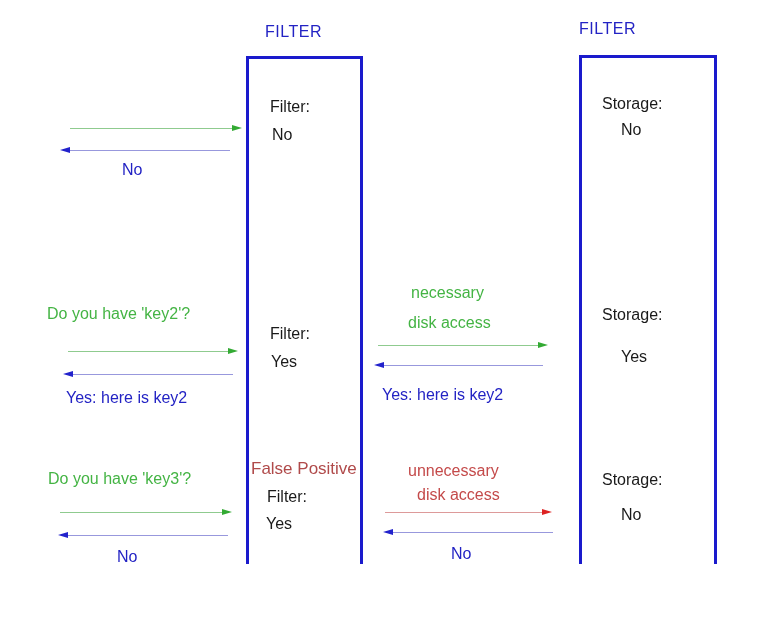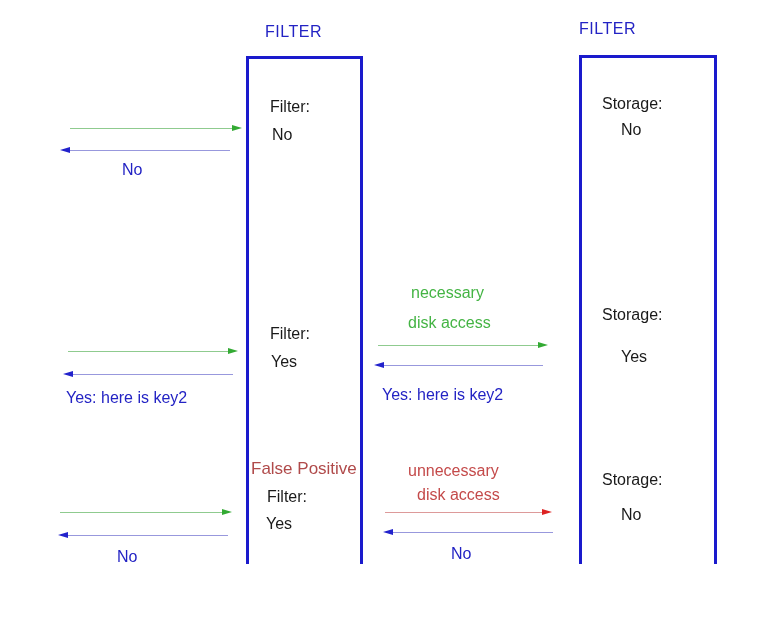--- a/index.html
+++ b/index.html
@@ -63,30 +63,32 @@
   <div class="arrow right a-green" style="left:70px;top:125px;width:172px">
       <i class="line"></i>
       <i class="head"></i>
     </div>
   <div class="arrow left a-blue" style="left:60px;top:147px;width:170px">
       <i class="line"></i>
       <i class="head"></i>
     </div>
   <div class="t blue" style="left:122px;top:161px">No</div>
 
+  <div class="t green" style="left:47px;top:305px">Do you have 'key2'?</div>
   <div class="arrow right a-green" style="left:68px;top:348px;width:170px">
       <i class="line"></i>
       <i class="head"></i>
     </div>
   <div class="arrow left a-blue" style="left:63px;top:371px;width:170px">
       <i class="line"></i>
       <i class="head"></i>
     </div>
   <div class="t blue" style="left:66px;top:389px">Yes: here is key2</div>
 
+  <div class="t green" style="left:48px;top:470px">Do you have 'key3'?</div>
   <div class="arrow right a-green" style="left:60px;top:509px;width:172px">
       <i class="line"></i>
       <i class="head"></i>
     </div>
   <div class="arrow left a-blue" style="left:58px;top:532px;width:170px">
       <i class="line"></i>
       <i class="head"></i>
     </div>
   <div class="t blue" style="left:117px;top:548px">No</div>
 

